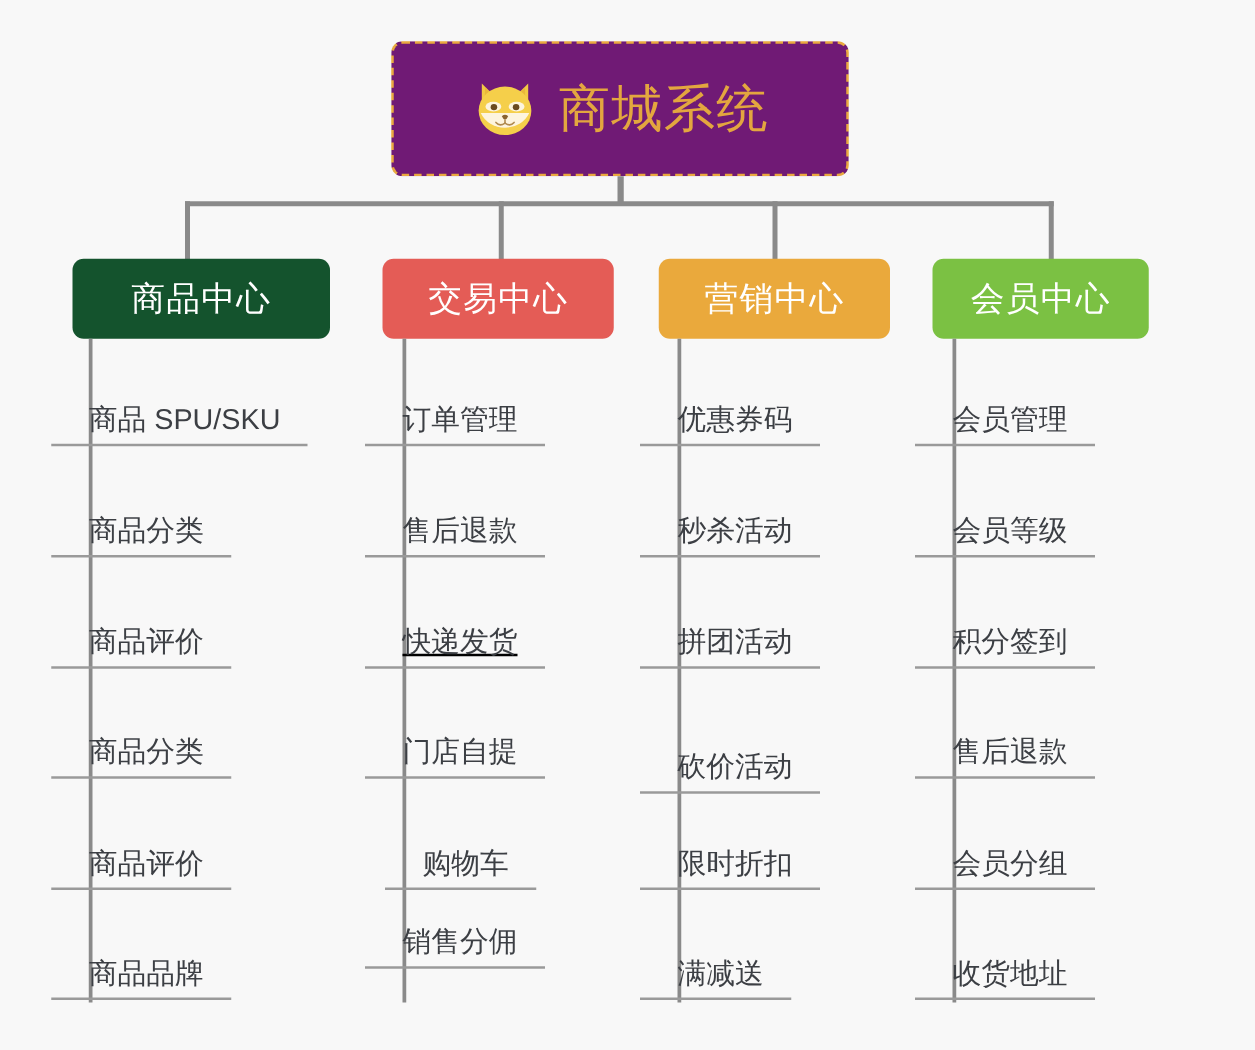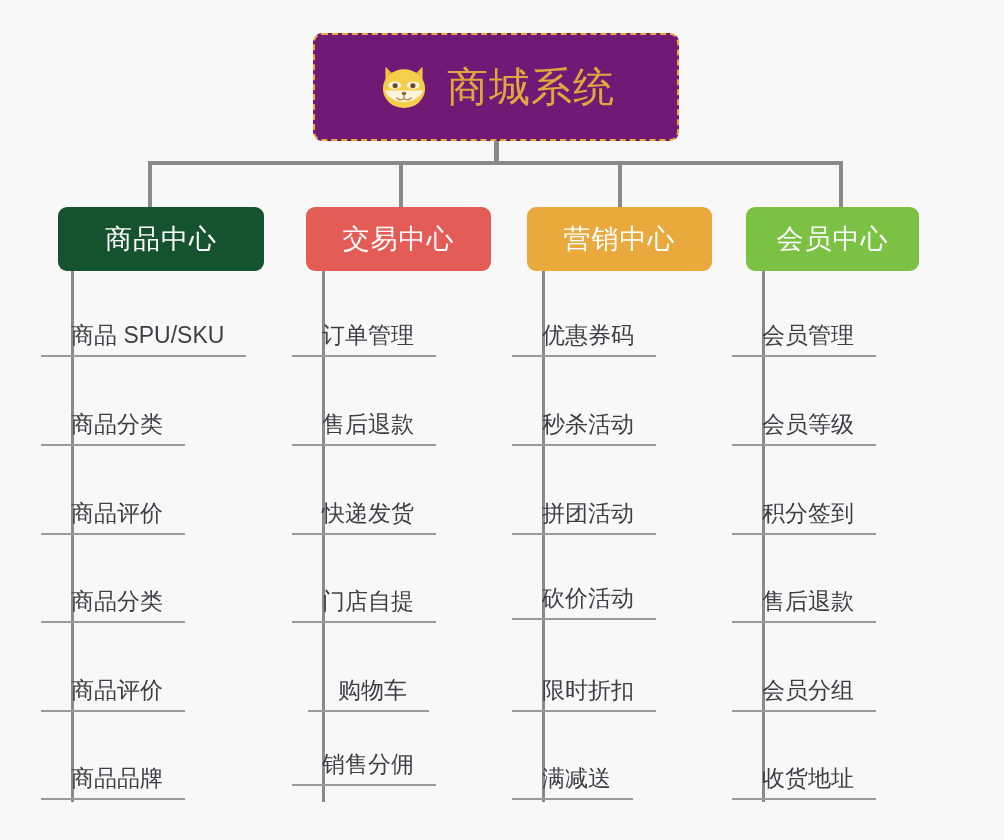--- a/index.html
+++ b/index.html
@@ -171,46 +171,46 @@
   </div>
 
   <div class="leaf-col" style="left:322px;">
     <div class="leaf-trunk" style="height: 531px; background: rgb(138, 138, 138);"></div>
     <div class="leaf-item" style="top:0px;text-align:right;">
         <span class="leaf-label">订单管理</span>
       </div>
     <div class="leaf-item" style="top:89px;">
         <span class="leaf-label">售后退款</span>
       </div>
-    <div class="leaf-item" style="top:178px;">
+    <div class="leaf-item" style="top:178px;text-decoration:underline;">
         <span class="leaf-label">快递发货</span>
       </div>
     <div class="leaf-item" style="top:266px;">
         <span class="leaf-label">门店自提</span>
       </div>
     <div class="leaf-item" style="top:355px;margin-left:16px;">
         <span class="leaf-label">购物车</span>
       </div>
-    <div class="leaf-item" style="top:429px;text-align:right;">
+    <div class="leaf-item" style="top:418px;text-align:right;">
         <span class="leaf-label">销售分佣</span>
       </div>
   </div>
 
   <div class="leaf-col" style="left:542px;">
     <div class="leaf-trunk" style="height: 531px; background: rgb(138, 138, 138);"></div>
     <div class="leaf-item" style="top:0px;">
         <span class="leaf-label">优惠券码</span>
       </div>
     <div class="leaf-item" style="top:89px;">
         <span class="leaf-label">秒杀活动</span>
       </div>
     <div class="leaf-item" style="top:178px;">
         <span class="leaf-label">拼团活动</span>
       </div>
-    <div class="leaf-item" style="top:263px;">
+    <div class="leaf-item" style="top:278px;">
         <span class="leaf-label">砍价活动</span>
       </div>
     <div class="leaf-item" style="top:355px;">
         <span class="leaf-label">限时折扣</span>
       </div>
     <div class="leaf-item" style="top:443px;">
         <span class="leaf-label">满减送</span>
       </div>
   </div>
 

